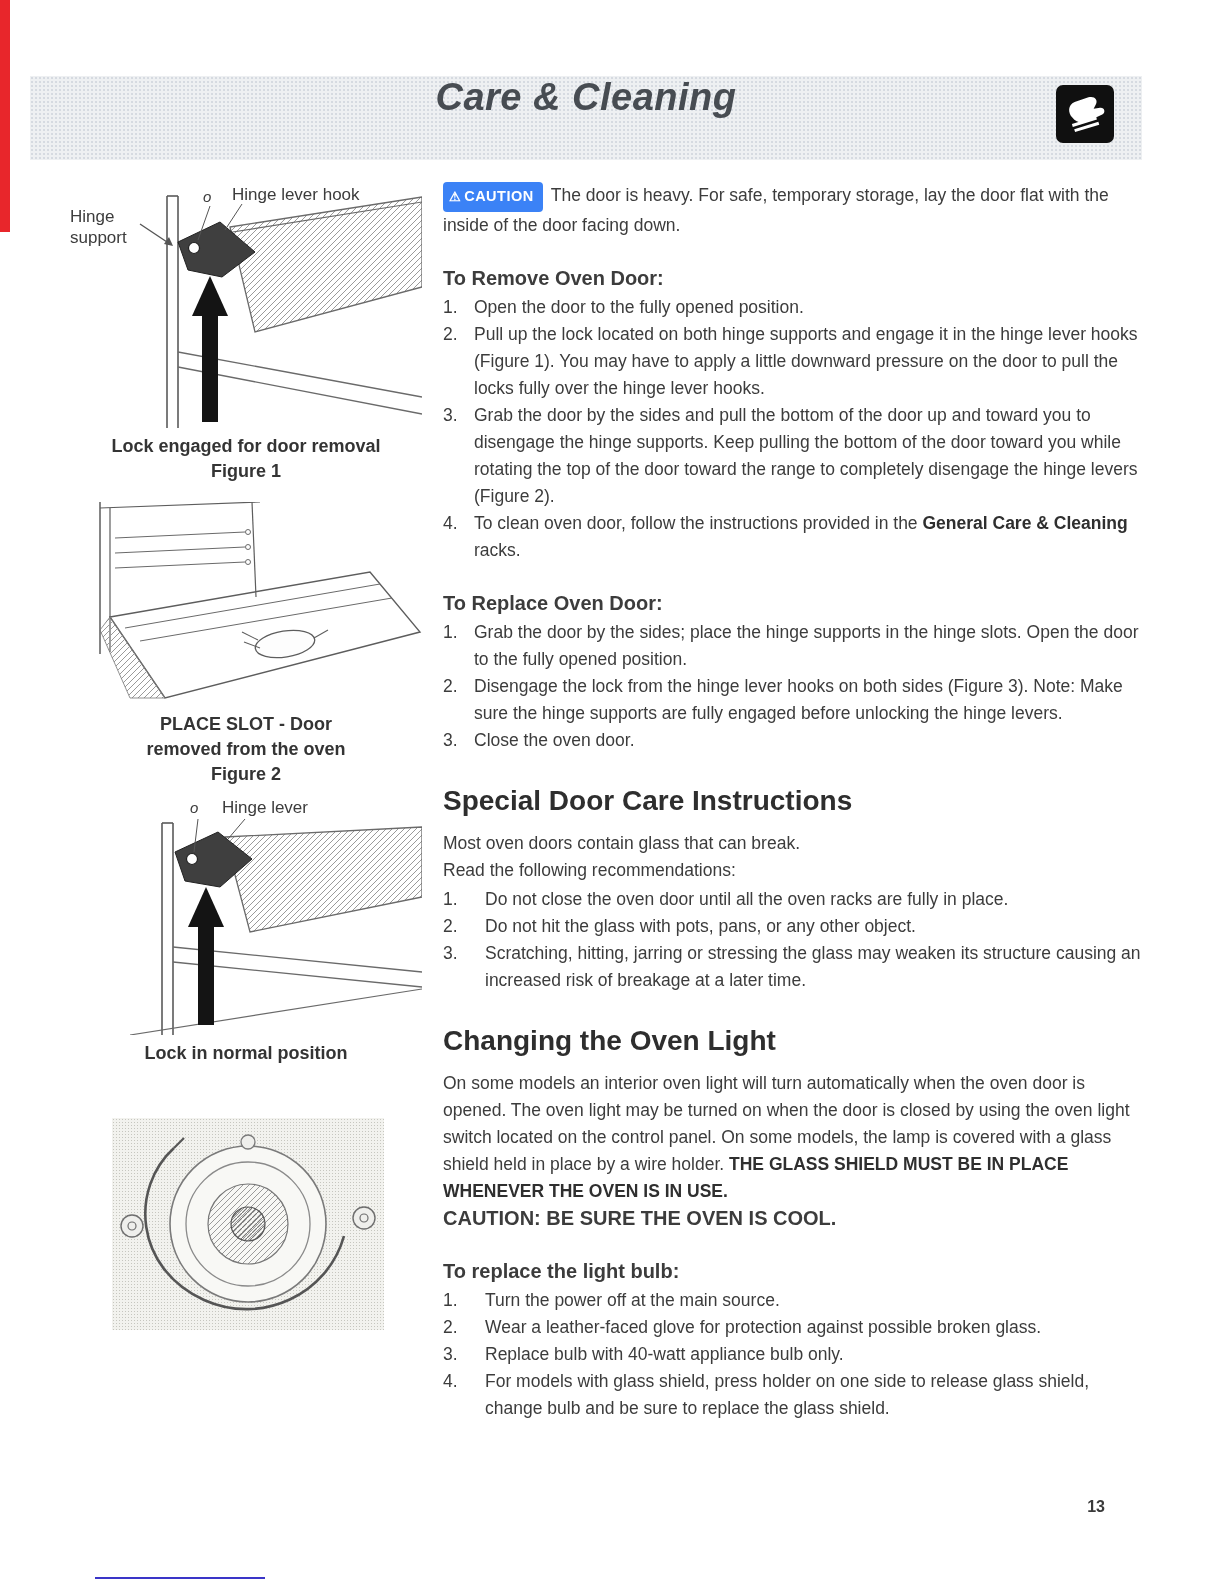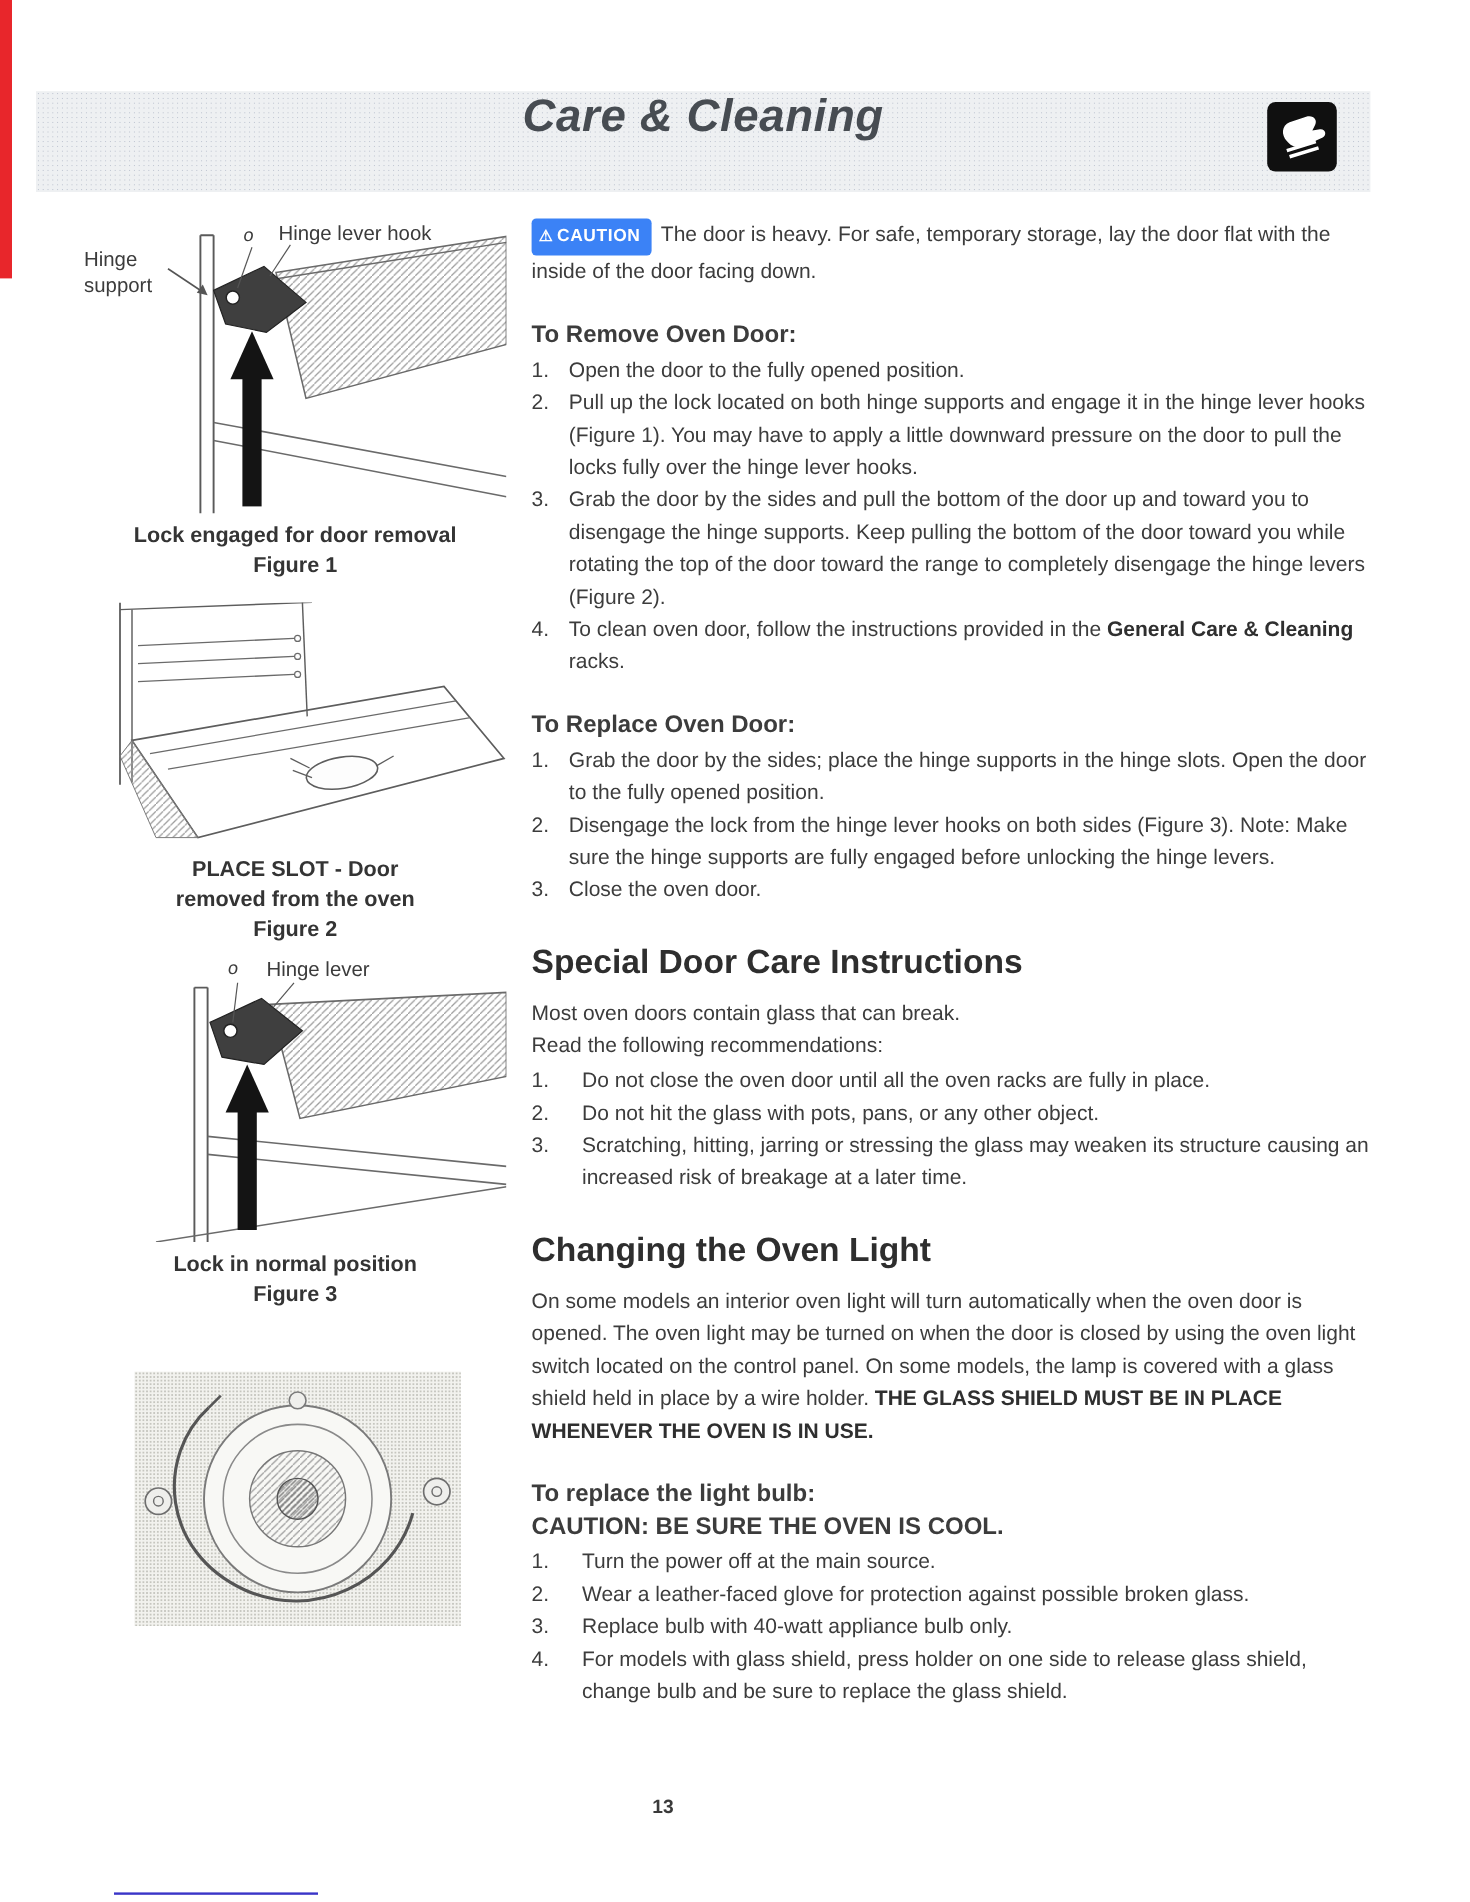--- a/index.html
+++ b/index.html
@@ -44,21 +44,21 @@
     font-size:14.5px; padding:1px 9px 2px 6px; border-radius:4px; margin-right:8px; letter-spacing:0.5px; }
   .caution-badge .tri { font-size:13px; margin-right:3px; }
 
   ol.num { list-style:none; counter-reset:n; margin:2px 0 0 0; padding:0; }
   ol.num li { counter-increment:n; position:relative; padding-left:31px; margin:0; font-size:17.5px; line-height:27px; }
   ol.num li::before { content: counter(n) "."; position:absolute; left:0; }
   ol.num.wide li { padding-left:42px; }
   .mt26 { margin-top:26px; }
   b { color:#2f2f2f; }
 
-  .page-number { position:absolute; left:0; top:1498px; width:1105px; text-align:center;
+  .page-number { position:absolute; left:0; top:1498px; width:1105px; text-align:right;
     font-size:16px; font-weight:bold; color:#3a3a3a; }
   .footer-blue-line { position:absolute; left:95px; top:1577px; width:170px; height:2px; background:#3a35c8; }
 
   svg.fig { position:absolute; left:0; top:0; }
 </style>
 </head>
 <body>
 
 <svg width="0" height="0" style="position:absolute" aria-hidden="true">
   <defs>
@@ -156,21 +156,20 @@
         <line x1="103" y1="165" x2="352" y2="190" stroke="#6a6a6a" stroke-width="1.3"></line>
         <line x1="60" y1="238" x2="352" y2="192" stroke="#6a6a6a" stroke-width="1.2"></line>
         <rect x="128" y="128" width="16" height="100" fill="#141414"></rect>
         <polygon points="118,130 154,130 136,90" fill="#141414"></polygon>
       </svg>
       <span class="fig-label it" style="left:120px;top:0;">o</span>
       <span class="fig-label" style="left:152px;top:0;">Hinge lever</span>
     </div>
     <div class="fig-caption cap3">
       <div>Lock in normal position</div>
-      <div>Figure 3</div>
     </div>
 
     <div class="bulb-wrap">
       <svg width="272" height="212" viewBox="0 0 272 212">
         <circle cx="136" cy="106" r="78" fill="#f8f8f5" stroke="#7a7a7a" stroke-width="1.6"></circle>
         <circle cx="136" cy="106" r="62" fill="none" stroke="#8a8a8a" stroke-width="1.3"></circle>
         <circle cx="136" cy="106" r="40" fill="url(#hatchA)" stroke="#777" stroke-width="1.2"></circle>
         <circle cx="136" cy="106" r="17" fill="url(#hatchB)" stroke="#555" stroke-width="1.2"></circle>
         <circle cx="136" cy="24" r="7" fill="#efefec" stroke="#7a7a7a" stroke-width="1.3"></circle>
         <path d="M 62 30 C 18 70 22 150 92 182 C 150 208 216 176 232 118" fill="none" stroke="#555" stroke-width="2.6"></path>
@@ -212,22 +211,22 @@
       <li><span>Do not close the oven door until all the oven racks are fully in place.</span></li>
       <li><span>Do not hit the glass with pots, pans, or any other object.</span></li>
       <li><span>Scratching, hitting, jarring or stressing the glass may weaken its structure causing an increased risk of breakage at a later time.</span></li>
     </ol>
 
     <h1 class="sec-title" style="margin-top:30px;">Changing the Oven Light</h1>
     <p class="body-text">
       <span>On some models an interior oven light will turn automatically when the oven door is opened. The oven light may be turned on when the door is closed by using the oven light switch located on the control panel. On some models, the lamp is covered with a glass shield held in place by a wire holder. </span><b>THE GLASS SHIELD MUST BE IN PLACE WHENEVER THE OVEN IS IN USE.</b>
     </p>
 
+    <p class="subhead tight">CAUTION: BE SURE THE OVEN IS COOL.</p>
     <p class="subhead mt26 tight" style="margin-top:26px;">To replace the light bulb:</p>
-    <p class="subhead tight">CAUTION: BE SURE THE OVEN IS COOL.</p>
     <ol class="num wide">
       <li><span>Turn the power off at the main source.</span></li>
       <li><span>Wear a leather-faced glove for protection against possible broken glass.</span></li>
       <li><span>Replace bulb with 40-watt appliance bulb only.</span></li>
       <li><span>For models with glass shield, press holder on one side to release glass shield, change bulb and be sure to replace the glass shield.</span></li>
     </ol>
   </div>
 
   <div class="page-number">13</div>
   <div class="footer-blue-line"></div>

